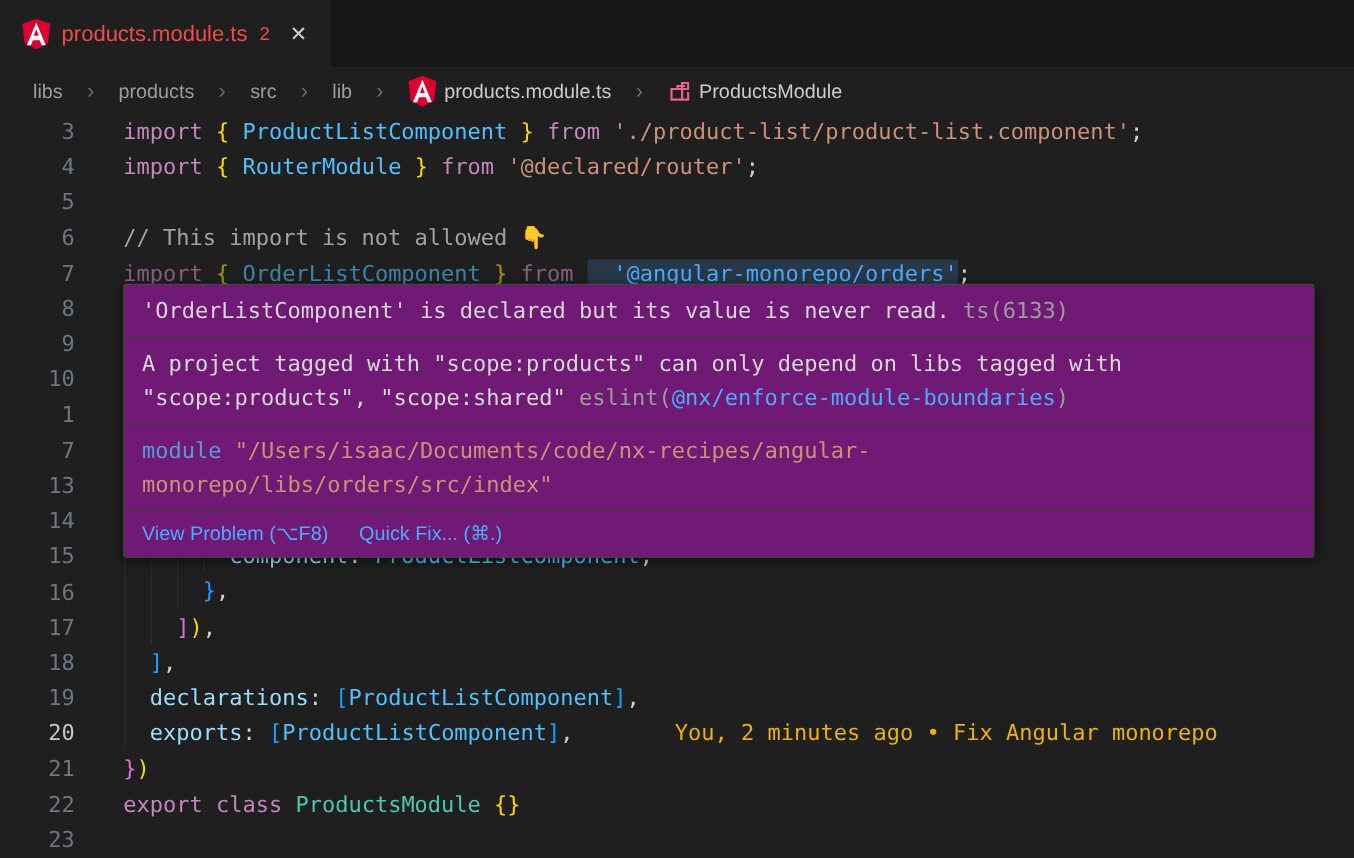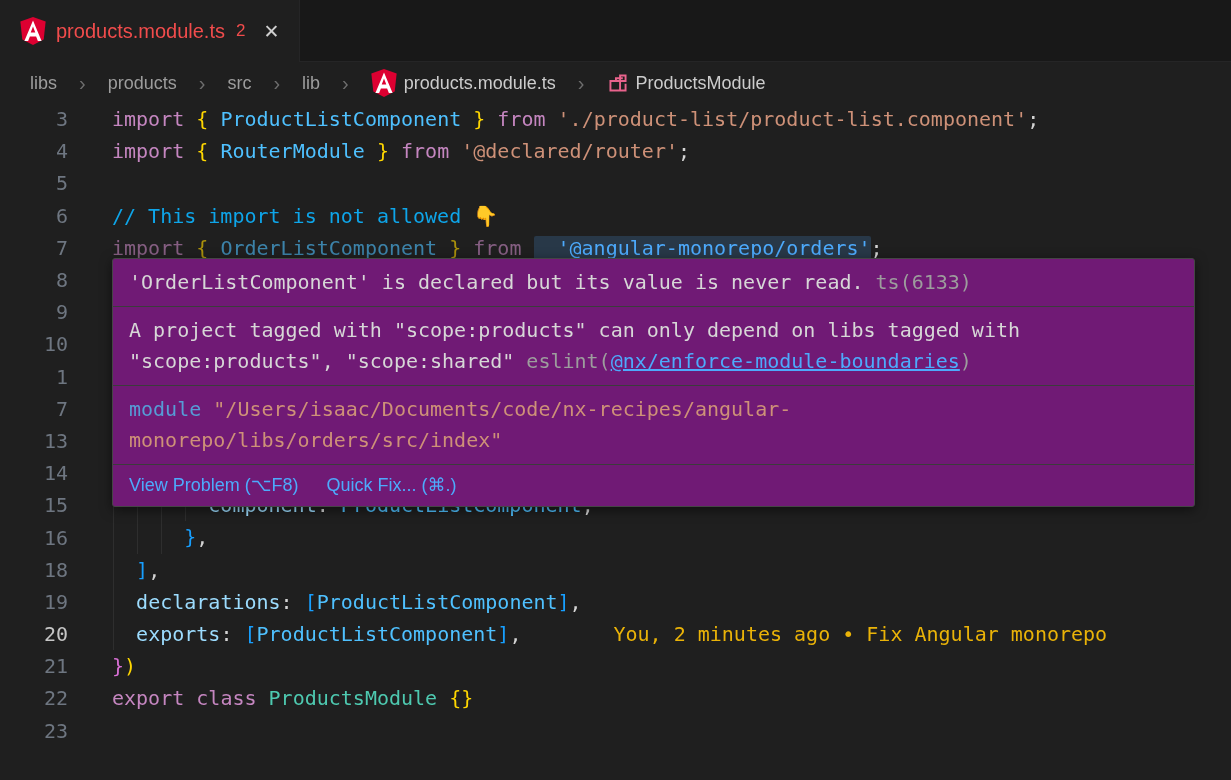--- a/index.html
+++ b/index.html
@@ -31,21 +31,21 @@
             font-family:"DejaVu Sans Mono","Liberation Mono",monospace; font-size:20px; }
   .code-line { display:flex; height:32.2px; align-items:center; }
   .ln { width:68px; flex:none; text-align:right; color:#6e7681; }
   .code-line.active .ln { color:#c6c6c6; }
   .lc { position:relative; display:block; flex:1; margin-left:44px; height:100%;
         line-height:32.2px; white-space:pre; }
   .guide { position:absolute; top:0; bottom:0; width:1px; background:#2e2e2e; }
 
   .kw   { color:#c586c0; }
   .str  { color:#ce9178; }
-  .com  { color:#0ea5e9; }
+  .com  { color:#a3a3a3; }
   .prop { color:#9cdcfe; }
   .cls  { color:#4fc1ff; }
   .clsd { color:#4ec9b0; }
   .pun  { color:#d4d4d4; }
   .b1 { color:#ffd700; } .b2 { color:#da70d6; } .b3 { color:#179fff; }
   .dim { opacity:.62; }
   .sq  { text-decoration-line:underline; text-decoration-style:wavy;
          text-decoration-color:#f14c4c; text-decoration-thickness:1px;
          text-underline-offset:6px; text-decoration-skip-ink:none; }
   .lnk { color:#4daafc; background:rgba(56,103,148,.35); border-bottom:1px solid #4daafc;
@@ -56,21 +56,21 @@
   .hover { position:absolute; left:112px; top:258px; width:1083px; z-index:5;
            background:#701a75; border:1px solid #454545; border-radius:3px;
            box-shadow:0 3px 12px rgba(0,0,0,.5);
            font-family:"DejaVu Sans Mono","Liberation Mono",monospace;
            font-size:20px; color:#d7d7d7; }
   .hover-section { padding:8px 16px; }
   .hover-sep { height:1px; background:#3c3c3c; }
   .hover-line { line-height:31px; white-space:pre; }
   .msg  { color:#d7d7d7; }
   .code2{ color:#9d9d9d; }
-  .lnk2 { color:#4daafc; text-decoration:underline; cursor:pointer; }
+  .lnk2 { color:#4daafc; cursor:pointer; }
   .kw2  { color:#569cd6; }
   .str2 { color:#ce9178; }
   .hover-actions { display:flex; gap:28px; padding:9px 16px 10px 16px;
                    border-top:1px solid #3c3c3c;
                    font-family:"Liberation Sans",sans-serif; font-size:18px; }
   .hover-action { color:#4daafc; cursor:pointer; }
 </style>
 </head>
 <body>
 
@@ -179,20 +179,24 @@
         </div>
         <div class="code-line">
           <span class="ln">15</span>
           <span class="lc"><i class="guide" style="left: 0.5px;"></i><i class="guide" style="left: 24.58px;"></i><i class="guide" style="left: 48.66px;"></i><i class="guide" style="left: 72.74px;"></i><span class="pun">        </span><span class="prop">component</span><span class="pun">: </span><span class="cls">ProductListComponent</span><span class="pun">,</span></span>
         </div>
         <div class="code-line">
           <span class="ln">16</span>
           <span class="lc"><i class="guide" style="left: 0.5px;"></i><i class="guide" style="left: 24.58px;"></i><i class="guide" style="left: 48.66px;"></i><span class="pun">      </span><span class="b3">}</span><span class="pun">,</span></span>
         </div>
         <div class="code-line">
+          <span class="ln">17</span>
+          <span class="lc"><i class="guide" style="left: 0.5px;"></i><i class="guide" style="left: 24.58px;"></i><span class="pun">    </span><span class="b2">]</span><span class="b1">)</span><span class="pun">,</span></span>
+        </div>
+        <div class="code-line">
           <span class="ln">18</span>
           <span class="lc"><i class="guide" style="left: 0.5px;"></i><span class="pun">  </span><span class="b3">]</span><span class="pun">,</span></span>
         </div>
         <div class="code-line">
           <span class="ln">19</span>
           <span class="lc"><i class="guide" style="left: 0.5px;"></i><span class="pun">  </span><span class="prop">declarations</span><span class="pun">: </span><span class="b3">[</span><span class="cls">ProductListComponent</span><span class="b3">]</span><span class="pun">,</span></span>
         </div>
         <div class="code-line active">
           <span class="ln">20</span>
           <span class="lc"><i class="guide" style="left: 0.5px;"></i><span class="pun">  </span><span class="prop">exports</span><span class="pun">: </span><span class="b3">[</span><span class="cls">ProductListComponent</span><span class="b3">]</span><span class="pun">,</span><span class="blame">You, 2 minutes ago • Fix Angular monorepo</span></span>

